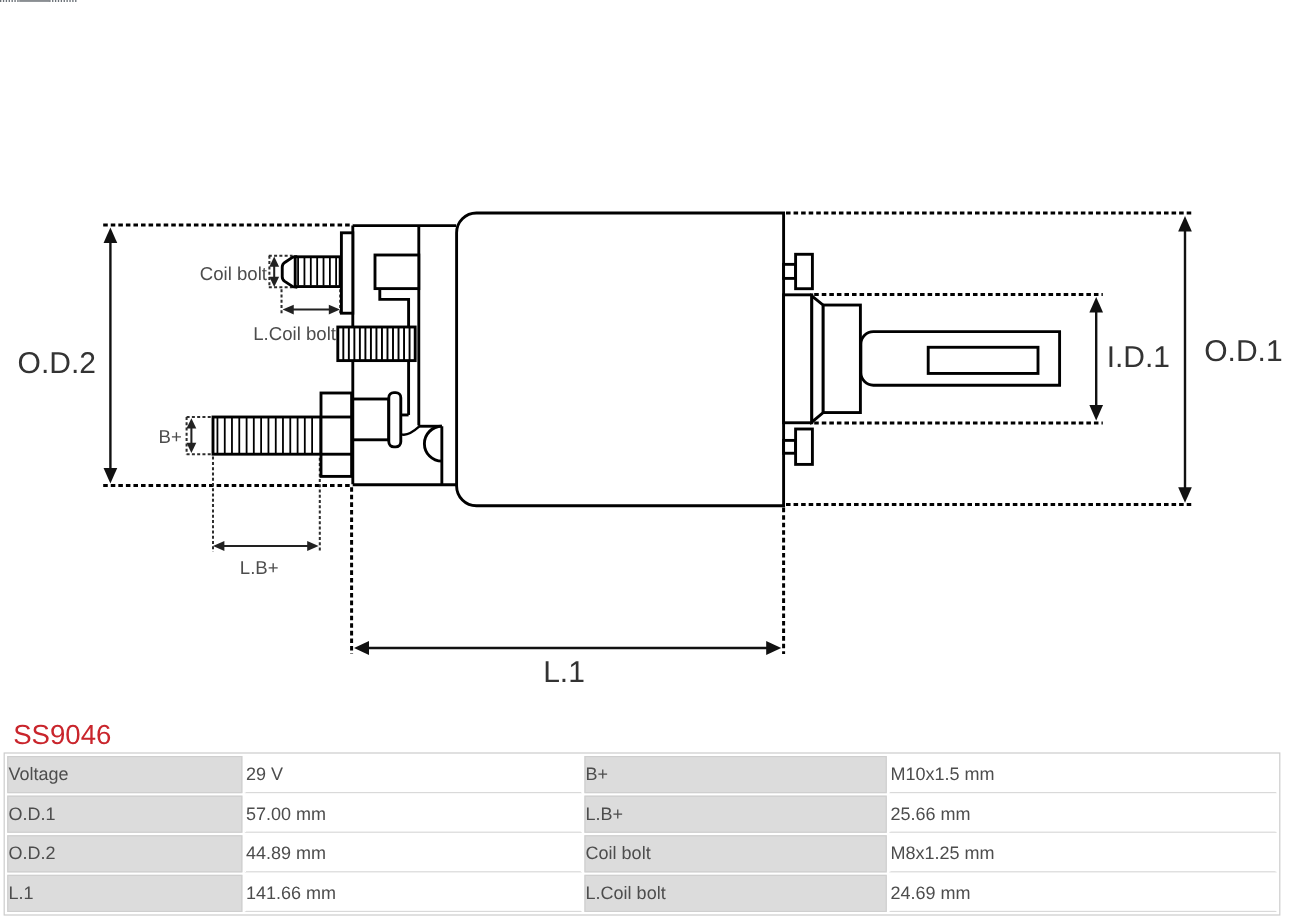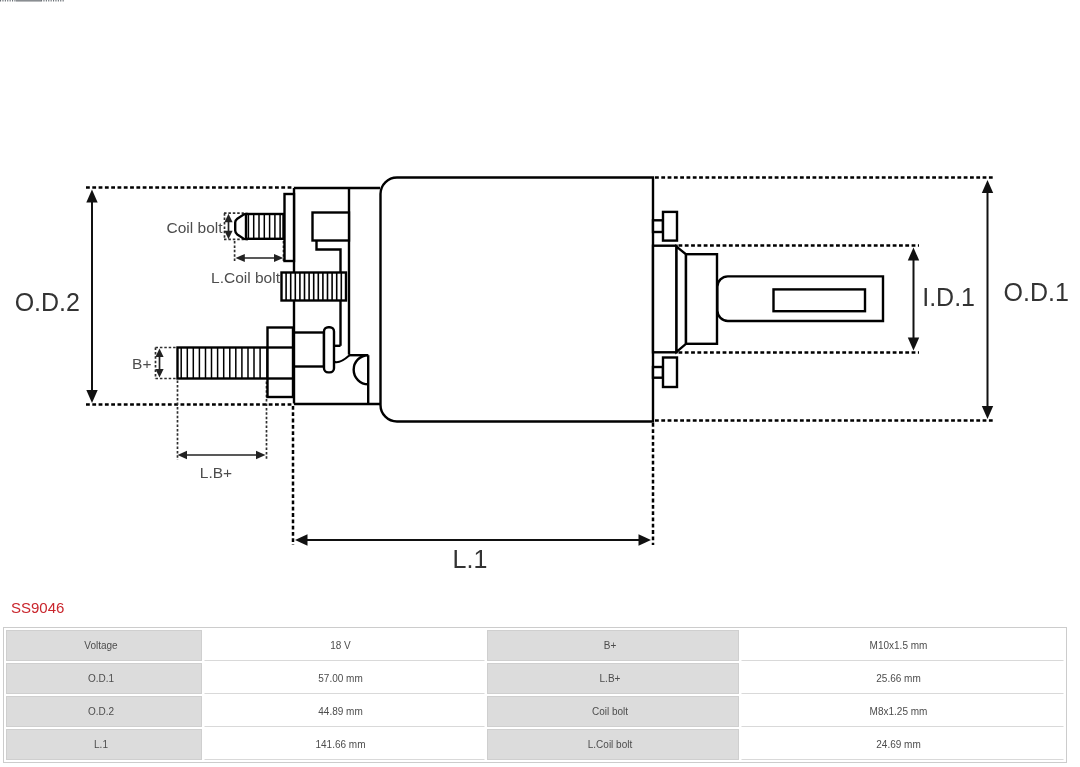--- a/index.html
+++ b/index.html
@@ -1,23 +1,23 @@
 <!DOCTYPE html>
 <html><head>
 <meta charset="utf-8">
 <style>
   html,body{margin:0;padding:0;background:#fff;}
   body{width:1080px;height:767px;overflow:hidden;position:relative;font-family:"Liberation Sans",sans-serif;}
   #diagram{position:absolute;left:0;top:0;}
   .lbl-big{font-size:25px;fill:#333;}
   .lbl-small{font-size:15.5px;fill:#4d4d4d;}
-  #code{position:absolute;left:11px;top:599px;font-size:15px;letter-spacing:0;color:#c9252c;}
+  #code{position:absolute;left:11px;top:599px;font-size:23px;letter-spacing:0;color:#c9252c;}
   #tablewrap{position:absolute;left:3px;top:627px;width:1062px;border:1px solid #ccc;background:#fff;}
   table{border-collapse:separate;border-spacing:2px;width:100%;}
-  td{height:31px;font-size:10px;color:#4d4d4d;text-align:center;padding:0 8px 0 0;box-sizing:border-box;}
+  td{height:31px;font-size:15px;color:#4d4d4d;text-align:left;padding:0 8px 0 0;box-sizing:border-box;}
   td.l{background:#dcdcdc;border:1px solid #cfcfcf;padding-right:6px;}
   td.v{background:#fff;border:1px solid #fff;border-bottom:1px solid #d9d9d9;}
 </style>
 </head>
 <body>
 <svg id="diagram" width="1080" height="596" viewBox="0 0 1080 596">
 
   <g stroke="#6a7076" stroke-width="1.6">
     <line x1="0" y1="0.8" x2="16" y2="0.8" stroke-dasharray="1.1,1.3"></line>
     <line x1="41" y1="0.8" x2="64" y2="0.8" stroke-dasharray="1.1,1.3"></line>
@@ -217,21 +217,21 @@
 <table>
   <colgroup>
         <col style="width:196px">
         <col style="width:281px">
         <col style="width:252px">
         <col>
       </colgroup>
   <tbody>
         <tr>
           <td class="l">Voltage</td>
-          <td class="v">18 V</td>
+          <td class="v">29 V</td>
           <td class="l">B+</td>
           <td class="v">M10x1.5 mm</td>
         </tr>
   <tr>
           <td class="l">O.D.1</td>
           <td class="v">57.00 mm</td>
           <td class="l">L.B+</td>
           <td class="v">25.66 mm</td>
         </tr>
   <tr>

